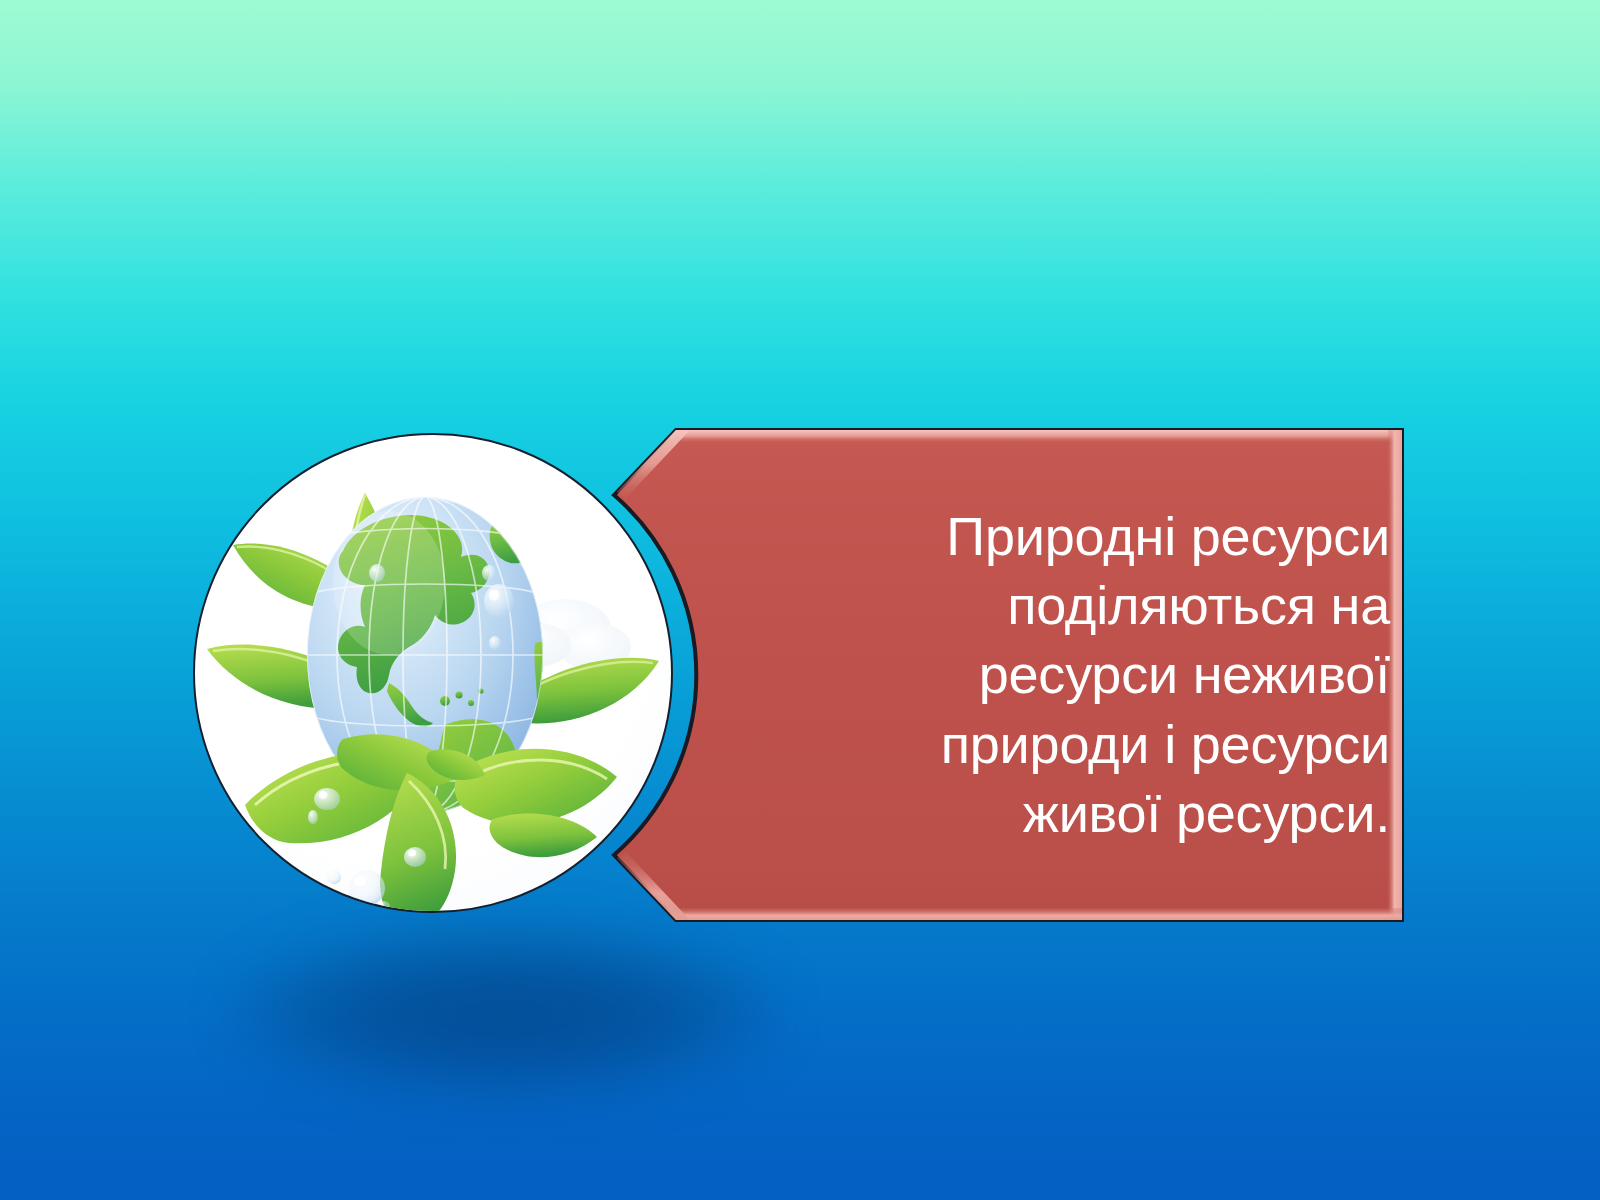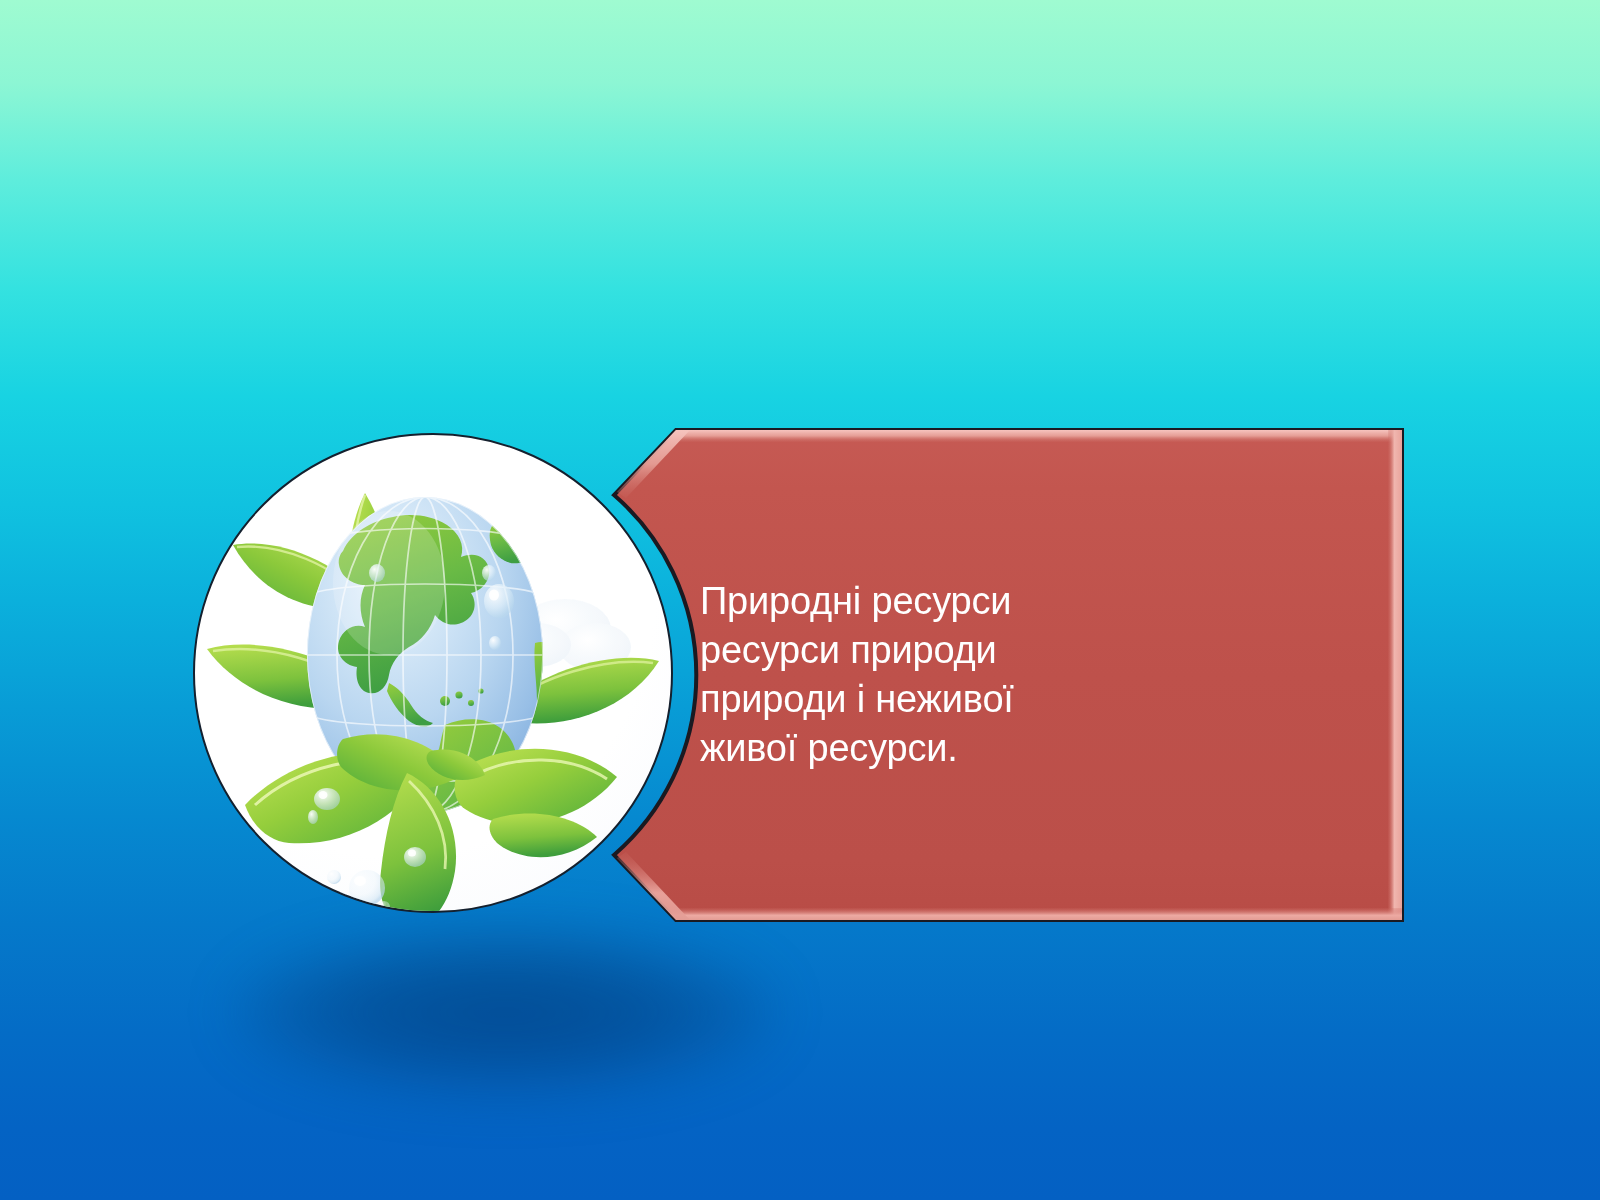--- a/index.html
+++ b/index.html
@@ -60,25 +60,25 @@
 
   
   #callout-text {
     position: absolute;
     left: 700px;
     top: 455px;
     width: 690px;
     height: 440px;
     display: flex;
     flex-direction: column;
-    align-items: flex-start;
+    align-items: flex-end;
     justify-content: center;
     text-align: center;
     color: #FFFFFF;
-    font-size: 38px;
+    font-size: 54px;
     line-height: 1.285;
     font-weight: 400;
     letter-spacing: -0.2px;
     text-rendering: optimizeLegibility;
   }
   #callout-text .tline { display:block; white-space: nowrap; }
 
   
   #circle-wrap {
     position: absolute;
@@ -165,22 +165,23 @@
 
         <polygon points="64,492 78,492 14,424 2,432" fill="url(#bevelBottom)" opacity="0.9"></polygon>
 
         <path d="M 2,427 A 238,238 0 0 0 2,67 L 2,427 Z" fill="none"></path>
       </g>
     </svg>
   </div>
 
   <div id="callout-text">
     <span class="tline">Природні ресурси</span>
-    <span class="tline">ресурси природи</span>
-    <span class="tline">природи і неживої</span>
+    <span class="tline">поділяються на</span>
+    <span class="tline">ресурси неживої</span>
+    <span class="tline">природи і ресурси</span>
     <span class="tline">живої ресурси.</span>
   </div>
 
   <div id="circle-wrap">
     <div id="white-circle"></div>
 
     <div id="illus">
       <svg viewBox="0 0 480 480" aria-hidden="true">
         <defs>
           <clipPath id="circClip">

